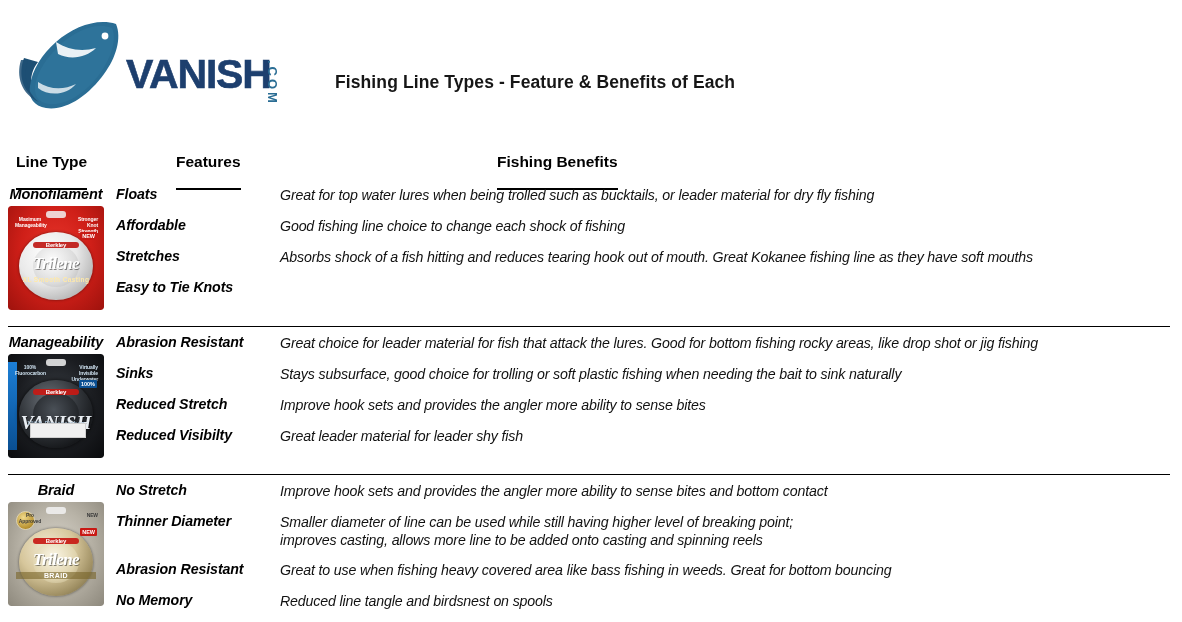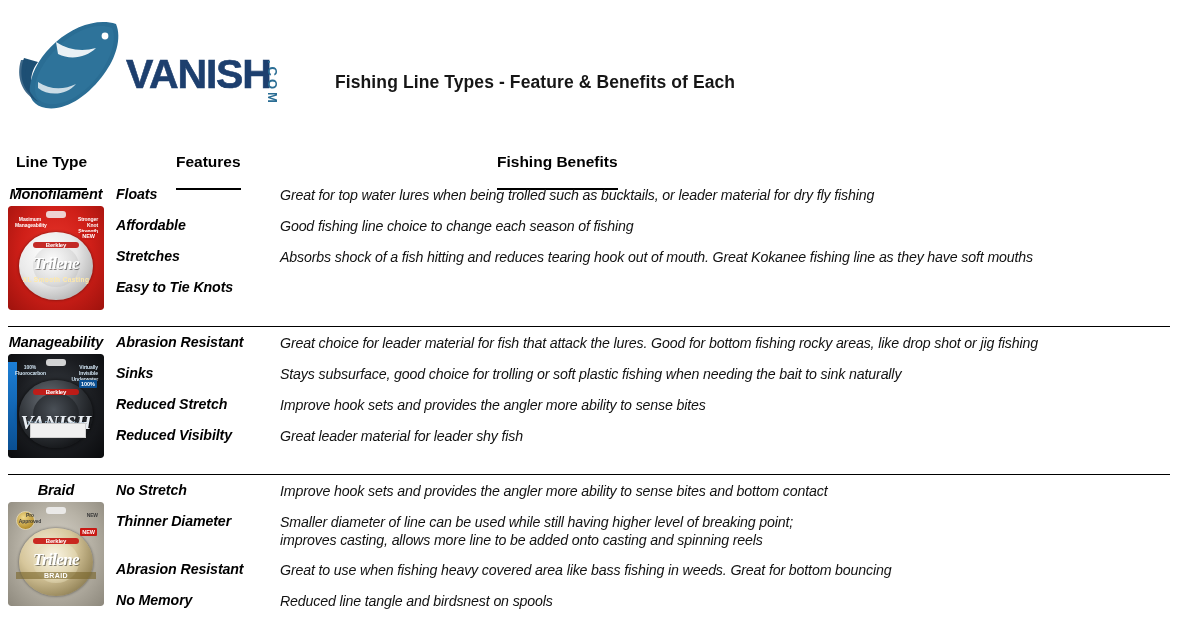--- a/index.html
+++ b/index.html
@@ -372,21 +372,21 @@
             <div class="badge" style="right: 7px; top: 26px; background: rgb(200, 25, 20); color: rgb(255, 255, 255);">NEW</div>
           </div>
         </div>
       </div>
       <div class="frow" style="top: 0px;">
         <div class="feature-cell">Floats</div>
         <div class="benefit-cell">Great for top water lures when being trolled such as bucktails, or leader material for dry fly fishing</div>
       </div>
       <div class="frow" style="top: 31px;">
         <div class="feature-cell">Affordable</div>
-        <div class="benefit-cell">Good fishing line choice to change each season of fishing</div>
+        <div class="benefit-cell">Good fishing line choice to change each shock of fishing</div>
       </div>
       <div class="frow" style="top: 62px;">
         <div class="feature-cell">Stretches</div>
         <div class="benefit-cell">Absorbs shock of a fish hitting and reduces tearing hook out of mouth. Great Kokanee fishing line as they have soft mouths</div>
       </div>
       <div class="frow" style="top: 93px;">
         <div class="feature-cell">Easy to Tie Knots</div>
       </div>
     </div>
     <div class="section-divider" style="top: 140px;"></div>

